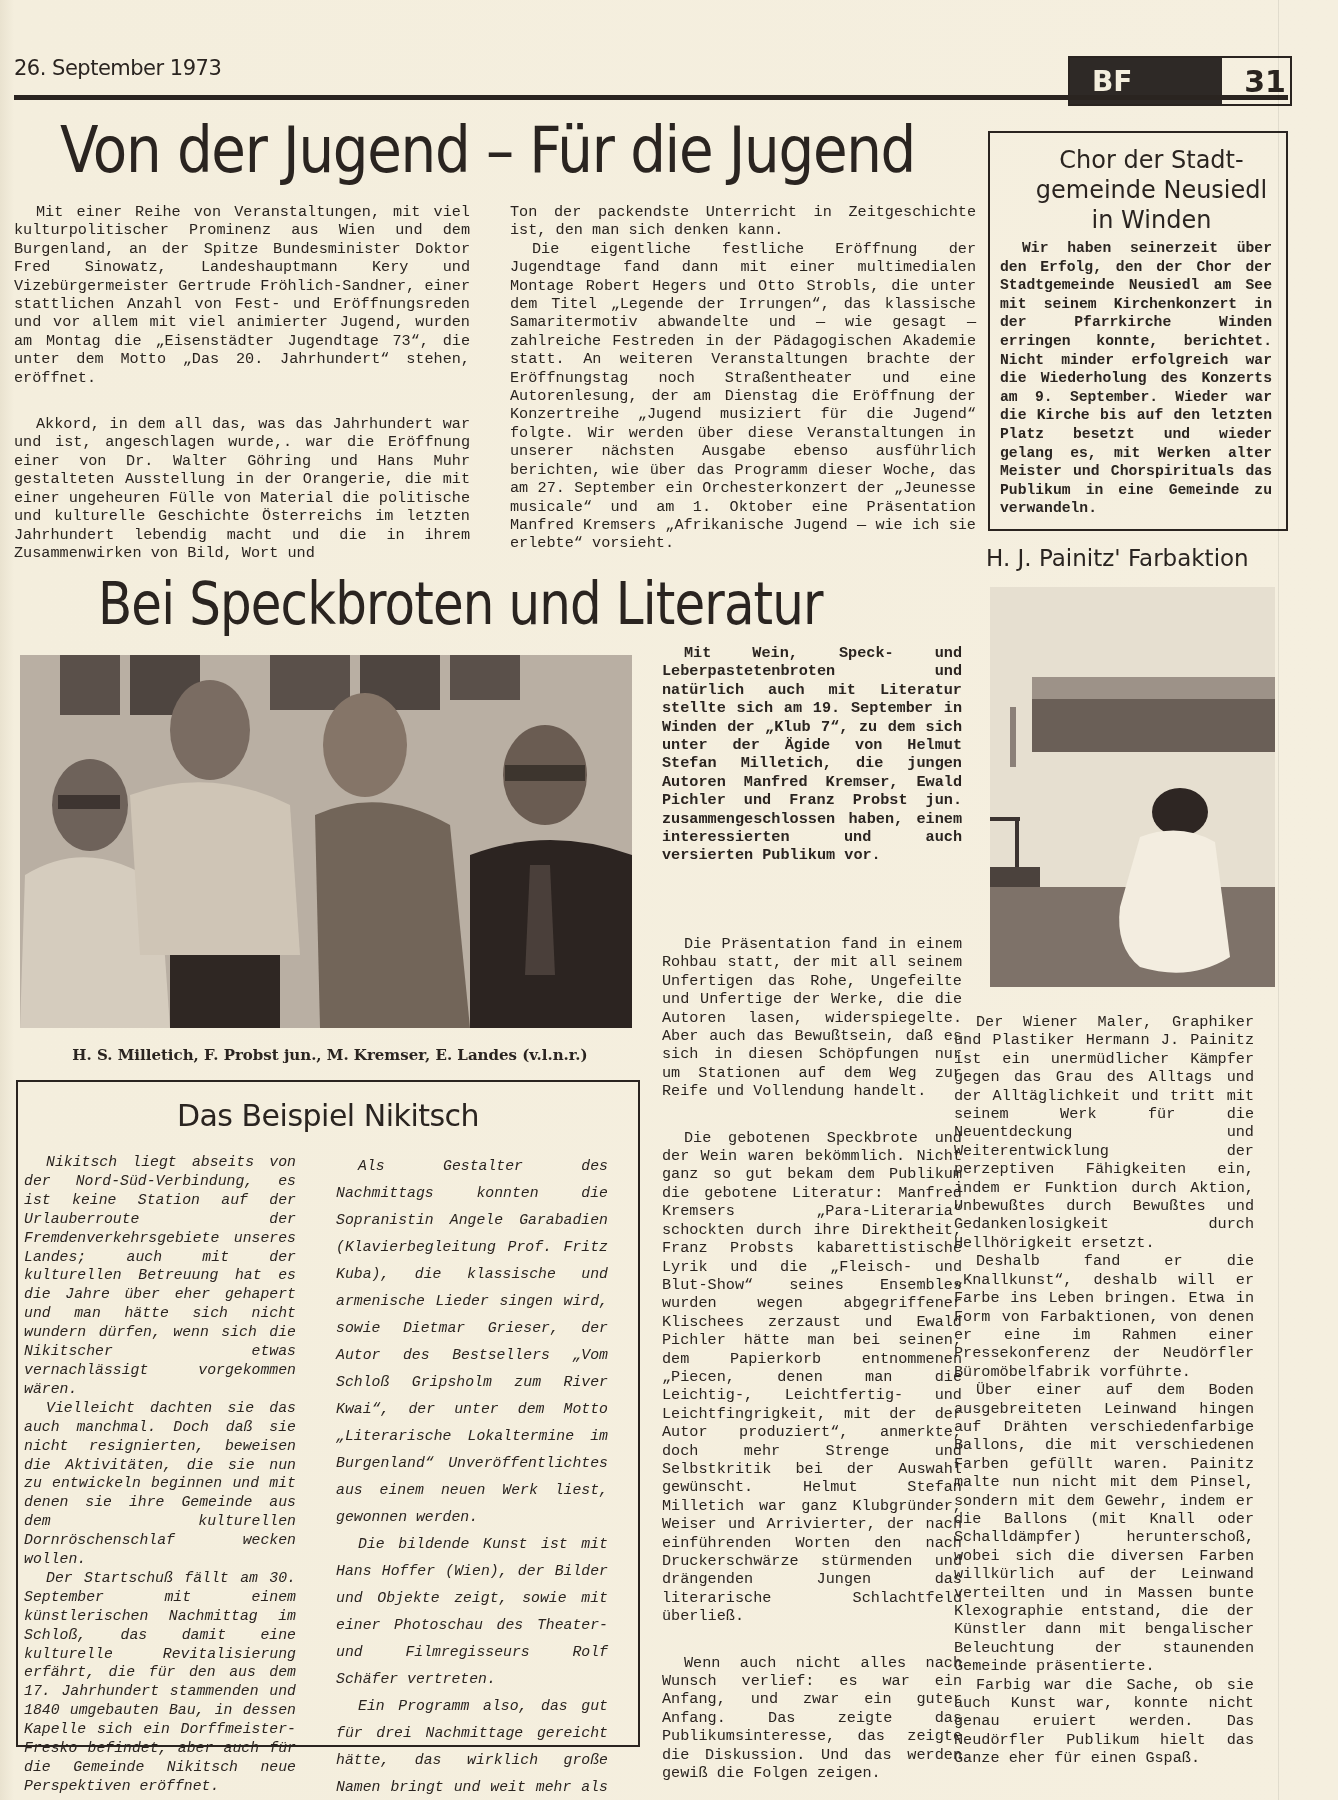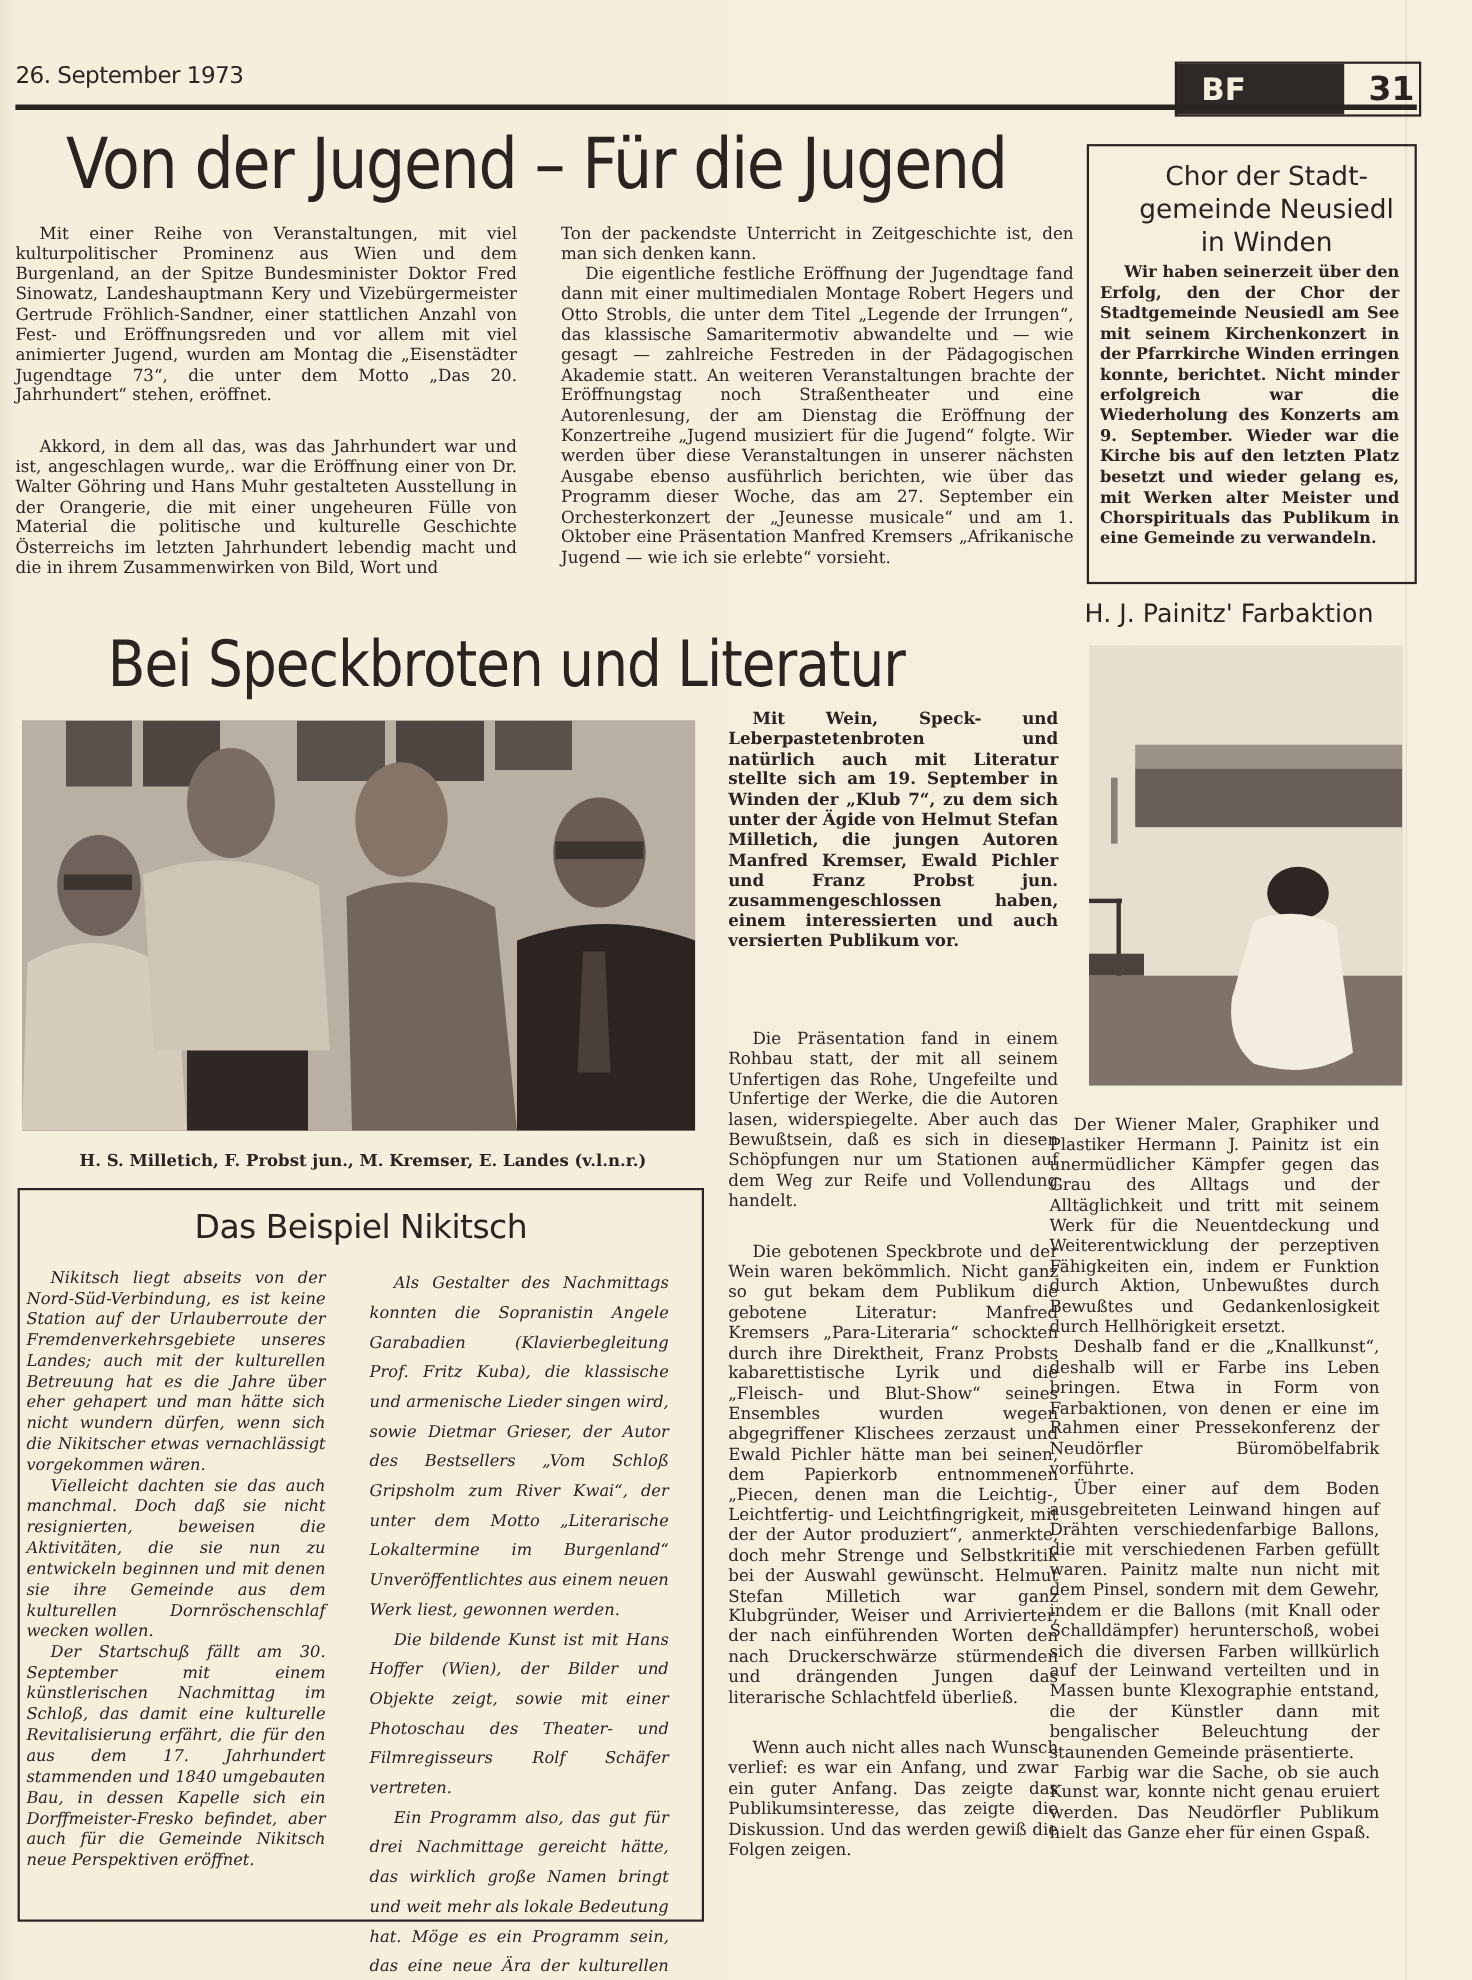--- a/index.html
+++ b/index.html
@@ -24,21 +24,21 @@
   .rule { position: absolute; left: 14px; top: 95px; width: 1274px; height: 5px; background: #2a2420; }
 
   
   .h1 { position: absolute; left: 60px; top: 118px; font-size: 64px; letter-spacing: -1.5px;
         font-family: "DejaVu Sans", sans-serif; font-weight: normal; margin: 0; line-height: 1; transform: scaleX(0.88); transform-origin: left; }
   .h2 { position: absolute; left: 98px; top: 575px; font-size: 58px; letter-spacing: -1px;
         font-family: "DejaVu Sans", sans-serif; font-weight: normal; margin: 0; line-height: 1; transform: scaleX(0.86); transform-origin: left; }
 
   .col { position: absolute; font-family: "DejaVu Serif", serif; font-size: 15.2px; line-height: 18.4px;
          text-align: justify; hyphens: manual; }
-  .col p { margin: 0; text-indent: 22px; }
+  .col p { margin: 0; text-indent: 22px; font-family: Liberation Mono, monospace; }
   .col p + p.gap { margin-top: 28px; }
   .col.bold { font-weight: bold; }
   .col.italic { font-style: italic; }
 
   
   .a1c1 { left: 14px; top: 203px; width: 456px; }
   .a1c2 { left: 510px; top: 203px; width: 466px; }
 
   
   .box-chor { position: absolute; left: 988px; top: 131px; width: 300px; height: 400px;

